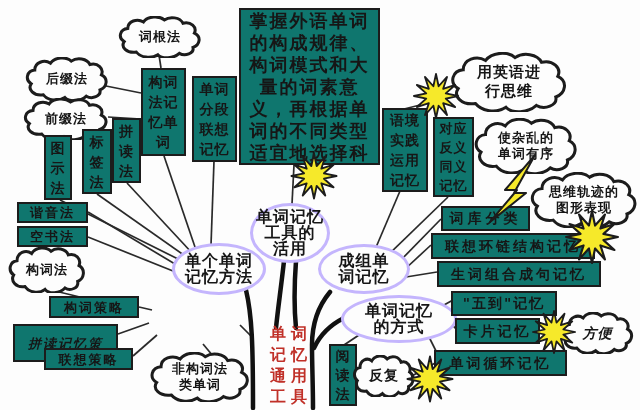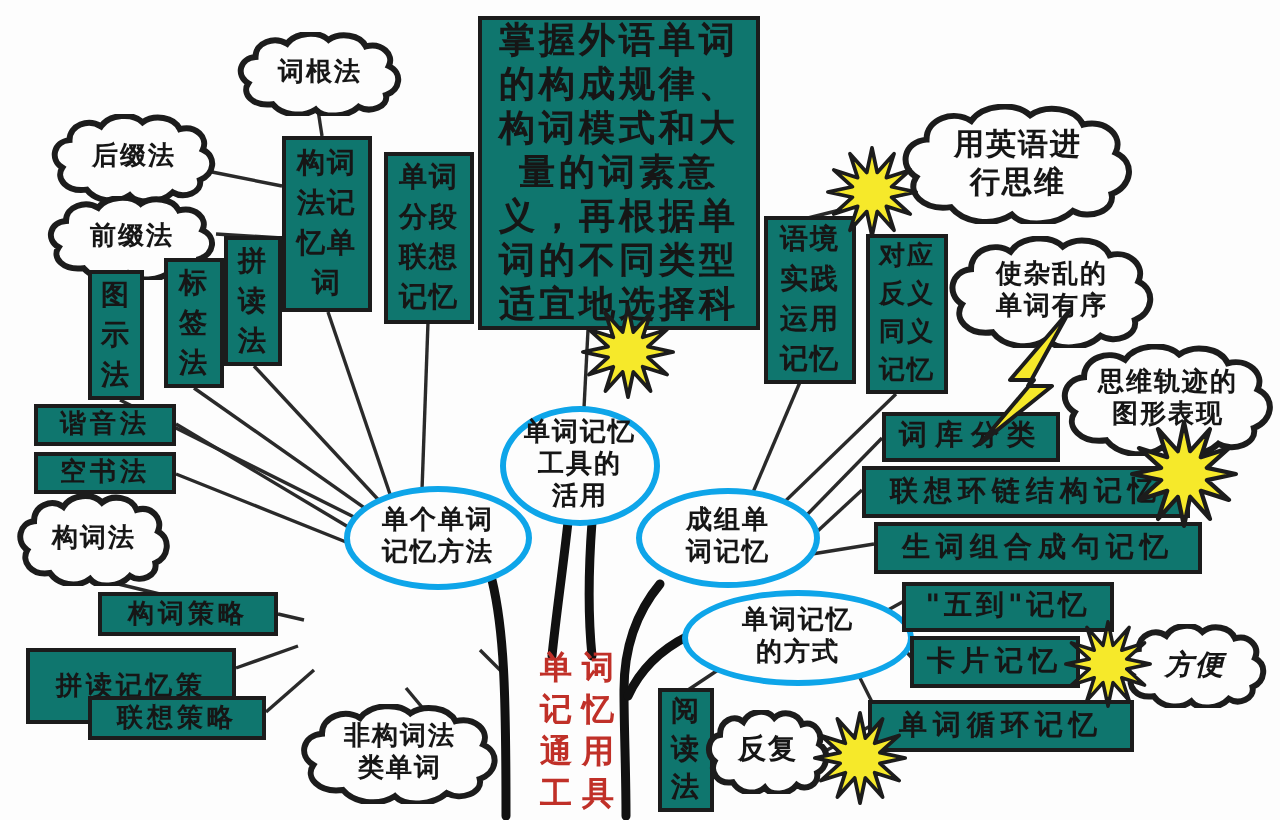--- a/index.html
+++ b/index.html
@@ -5,22 +5,22 @@
   html,body{margin:0;padding:0;background:#e8e8e8;}
   #canvas{
     position:relative;width:640px;height:410px;background:#fdfdfd;
     font-family:"DejaVu Sans",sans-serif;overflow:hidden;
     font-weight:700;color:#161616;
   }
   svg.layer{position:absolute;left:0;top:0;pointer-events:none;}
   .node{position:absolute;box-sizing:border-box;display:flex;align-items:center;
         justify-content:center;text-align:center;white-space:pre-line;}
   .box{border:2px solid #1c1c1c;background:#0f766e;font-size:13px;line-height:17px;letter-spacing:2px;}
-  .ellipse{border:3px solid #0ea5e9;border-radius:50%;background:#fdfdfd;
-           font-size:13px;line-height:16px;letter-spacing:1px;}
+  .ellipse{border:3px solid #c4b5fd;border-radius:50%;background:#fdfdfd;
+           font-size:16px;line-height:16px;letter-spacing:1px;}
   .cloud{background:transparent;}
   .cloud svg{position:absolute;left:0;top:0;width:100%;height:100%;}
   .cloud .cloud-text{position:relative;z-index:1;width:100%;text-align:center;
                      white-space:pre-line;font-size:13px;line-height:16px;letter-spacing:1px;}
   .vbox{line-height:20px;font-size:14px;letter-spacing:1px;}
   .note{font-size:18px;line-height:22px;letter-spacing:2px;padding:2px;}
   .root-label{color:#c03028;font-size:16px;line-height:21px;letter-spacing:5px;z-index:3;}
   .credit{font-size:14px;line-height:18px;letter-spacing:2px;}
 </style>
 </head>
@@ -122,21 +122,21 @@
   <div class="node box" style="left:17px;top:226px;width:71px;height:21px;">空书法</div>
 
   <div class="node cloud" style="left:7px;top:247px;width:80px;height:46px;">
     <svg viewBox="0 0 120 64" preserveAspectRatio="none">
         <path d="M27,55 C13,57 5,47 10,39 C1,33 4,20 15,19 C15,8 28,3 37,9 C43,0 59,-1 66,6 C74,0 88,2 92,11 C103,8 112,17 108,26 C118,31 116,44 106,48 C108,57 95,62 87,57 C79,65 63,66 57,59 C47,66 33,63 27,55 Z" fill="#fdfdfd" stroke="#1c1c1c" stroke-width="3" vector-effect="non-scaling-stroke"></path>
       </svg>
     <div class="cloud-text">构词法</div>
   </div>
 
   <div class="node box" style="left:49px;top:296px;width:90px;height:22px;">构词策略</div>
-  <div class="node box" style="left:13px;top:324px;width:105px;height:38px;">拼读记忆策</div>
+  <div class="node box" style="left:13px;top:324px;width:105px;height:38px;font-style:italic;">拼读记忆策</div>
   <div class="node box" style="left:44px;top:348px;width:89px;height:22px;">联想策略</div>
 
   <div class="node cloud" style="left:148px;top:352px;width:104px;height:50px;">
     <svg viewBox="0 0 120 64" preserveAspectRatio="none">
         <path d="M27,55 C13,57 5,47 10,39 C1,33 4,20 15,19 C15,8 28,3 37,9 C43,0 59,-1 66,6 C74,0 88,2 92,11 C103,8 112,17 108,26 C118,31 116,44 106,48 C108,57 95,62 87,57 C79,65 63,66 57,59 C47,66 33,63 27,55 Z" fill="#fdfdfd" stroke="#1c1c1c" stroke-width="3" vector-effect="non-scaling-stroke"></path>
       </svg>
     <div class="cloud-text">非构词法
 类单词</div>
   </div>
 

